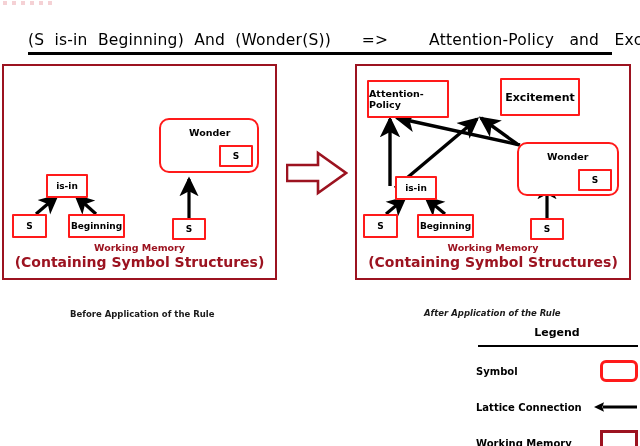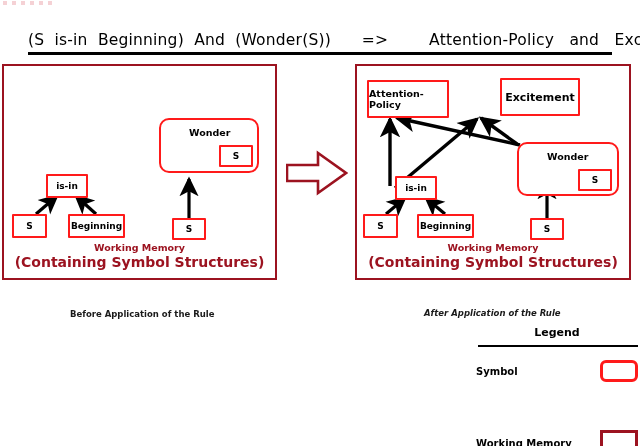--- a/index.html
+++ b/index.html
@@ -240,18 +240,25 @@
 
 <div class="abs" id="legend">
   <div id="legend-title">Legend</div>
   <div id="legend-rule"></div>
 
   <div class="legend-row" id="legend-row-symbol">
     <span class="legend-label">Symbol</span>
     <span class="legend-swatch-symbol"></span>
   </div>
 
+  <div class="legend-row" id="legend-row-lattice">
+    <span class="legend-label">Lattice Connection</span>
+    <svg class="legend-swatch-arrow" viewBox="0 0 44 14">
+      <line x1="43" y1="7" x2="9" y2="7" stroke="#000" stroke-width="3"></line>
+      <polygon points="0,7 10,2.2 8.4,7 10,11.8" fill="#000"></polygon>
+    </svg>
+  </div>
 
   <div class="legend-row" id="legend-row-wm">
     <span class="legend-label">Working Memory</span>
     <span class="legend-swatch-wm"></span>
   </div>
 </div>
 
 </body></html>

